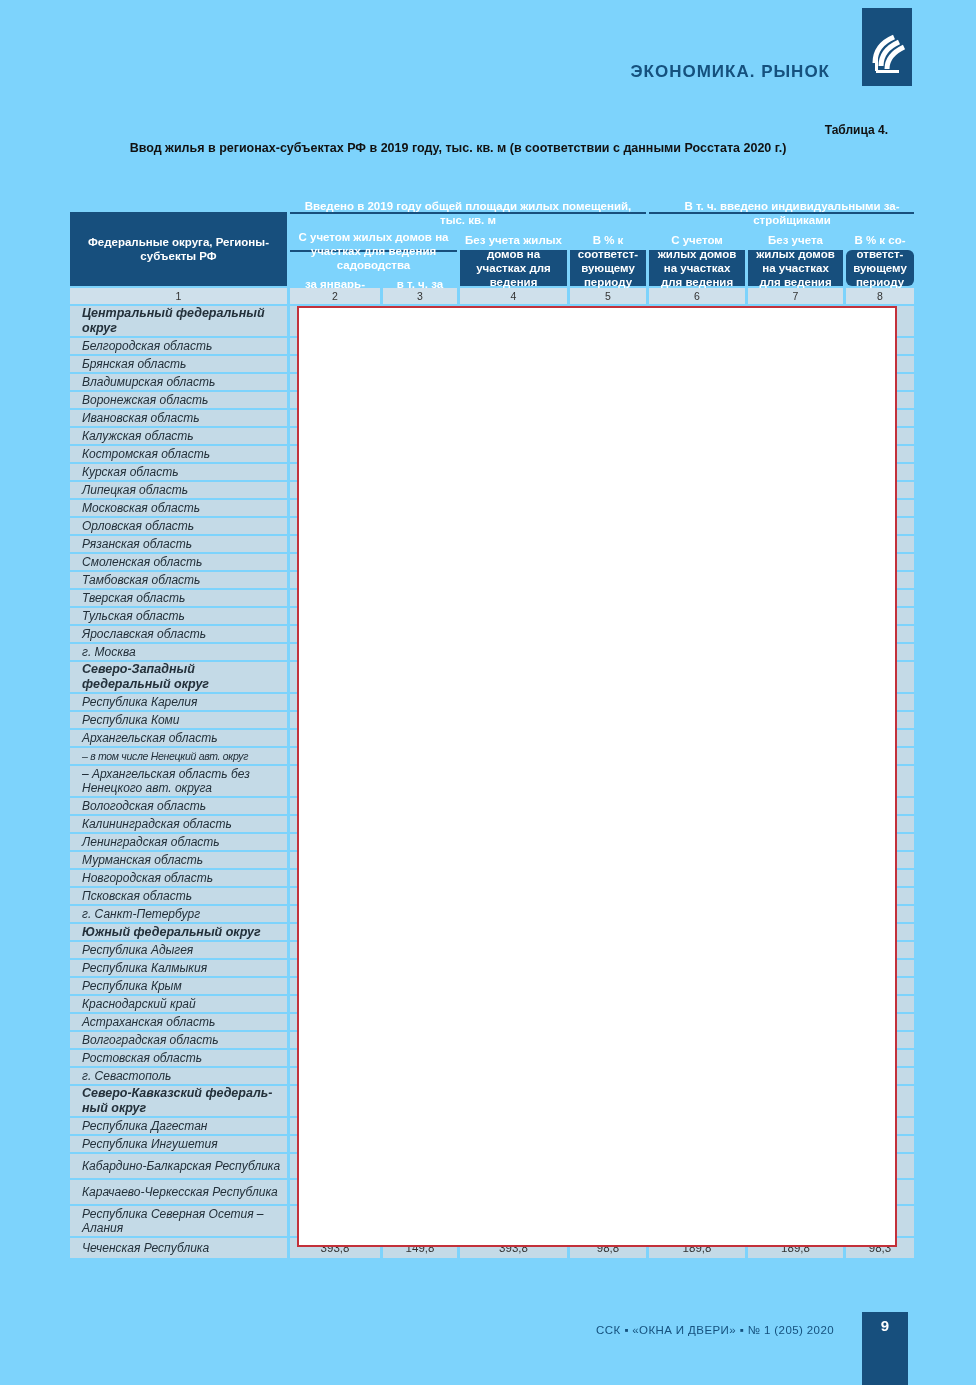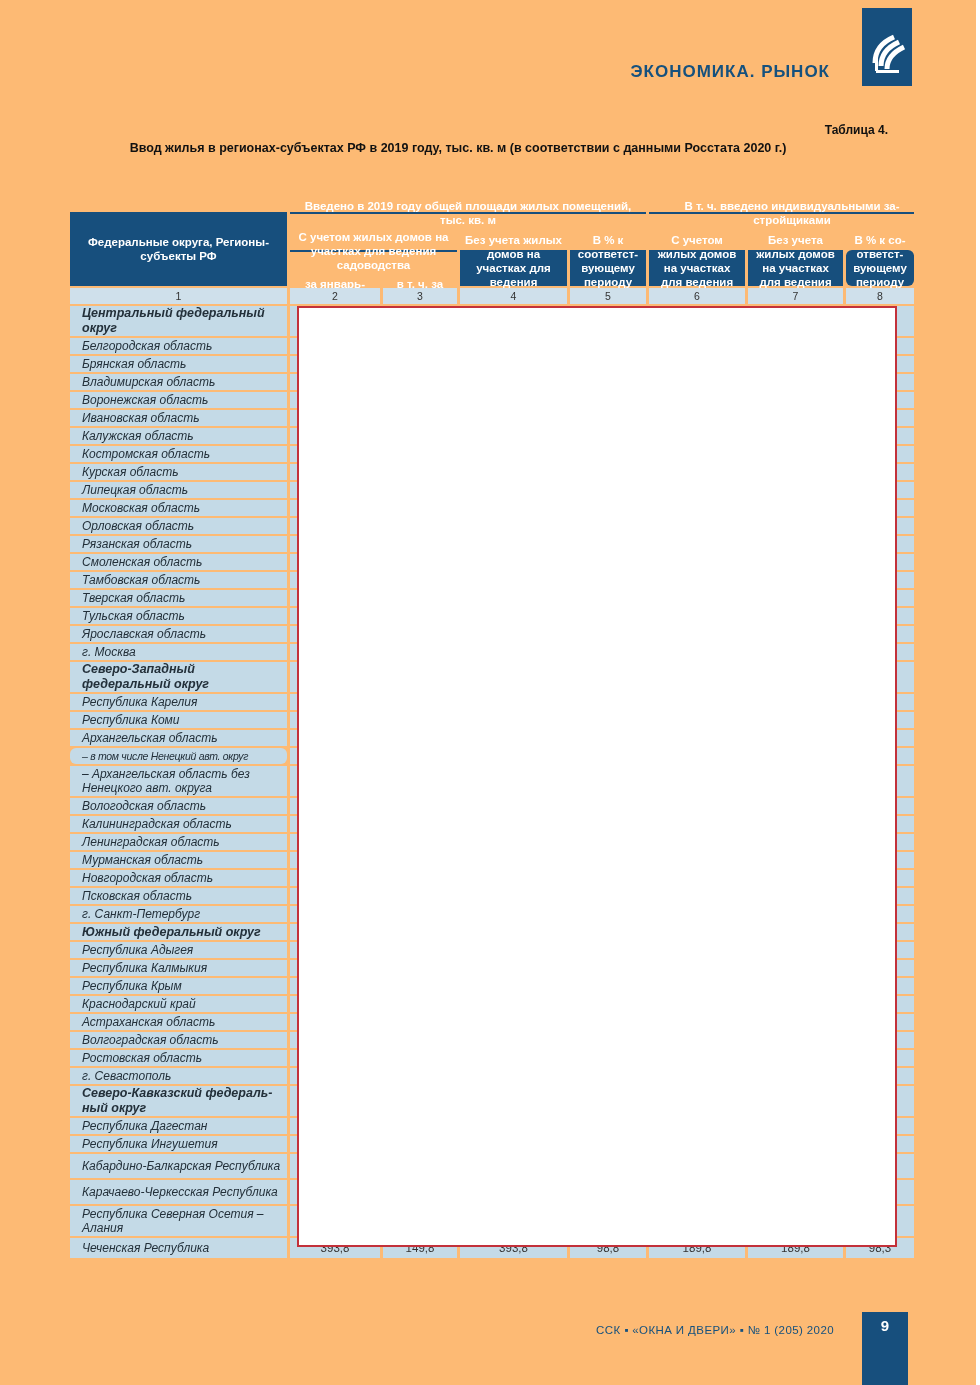--- a/index.html
+++ b/index.html
@@ -1,16 +1,16 @@
 <!DOCTYPE html>
 <html><head>
 <meta charset="utf-8">
 <style>
   html,body{margin:0;padding:0;background:#ffffff;}
-  .page{position:relative;width:976px;height:1385px;background:#fdba74;overflow:hidden;
+  .page{position:relative;width:976px;height:1385px;background:#7dd3fc;overflow:hidden;
         font-family:"Liberation Sans",sans-serif;}
   
   .section-header{position:absolute;top:62px;right:146px;font-size:17px;font-weight:bold;
         letter-spacing:1px;color:#15517E;}
   .logo{position:absolute;left:862px;top:8px;width:50px;height:78px;background:#174F7D;}
   
   .table-label{position:absolute;top:123px;right:88px;font-size:12px;font-weight:bold;color:#111;margin-left:20px;}
   .title{position:absolute;top:141px;left:0;right:60px;text-align:center;font-size:12.5px;
         font-weight:bold;color:#111;}
   
@@ -35,21 +35,21 @@
         display:flex;align-items:center;justify-content:center;}
   .tbody{position:relative;}
   .trow{display:grid;grid-template-columns:217px 90px 74px 107px 76px 96px 95px 68px;
         column-gap:3px;margin-bottom:2px;}
   .lcell{background:#C4DAE7;color:#23303a;font-size:12px;line-height:1.2;display:flex;
         align-items:center;padding:0 6px 0 12px;overflow:hidden;box-sizing:border-box;font-style:italic;}
   .dcell{background:#C4DAE7;font-size:11.5px;color:#333;display:flex;align-items:center;
         justify-content:center;overflow:hidden;}
   .trow.normal{height:16px;}
   .trow.small{height:16px;}
-  .trow.small .lcell{font-size:10.5px;letter-spacing:-0.3px;border-radius:6px;}
+  .trow.small .lcell{font-size:10.5px;letter-spacing:-0.3px;}
   .trow.group{height:30px;}
   .trow.group .lcell,.trow.groupone .lcell{font-weight:bold;font-size:12.5px;}
   .trow.groupone{height:16px;}
   .trow.twoline{height:30px;}
   .trow.tall{height:24px;}
   .trow.last{height:20px;}
   
   .redbox{position:absolute;left:227px;top:138px;width:600px;height:941px;background:#fff;
         border:2px solid #C3313A;box-sizing:border-box;z-index:2;}
   .table-inner{position:relative;}

